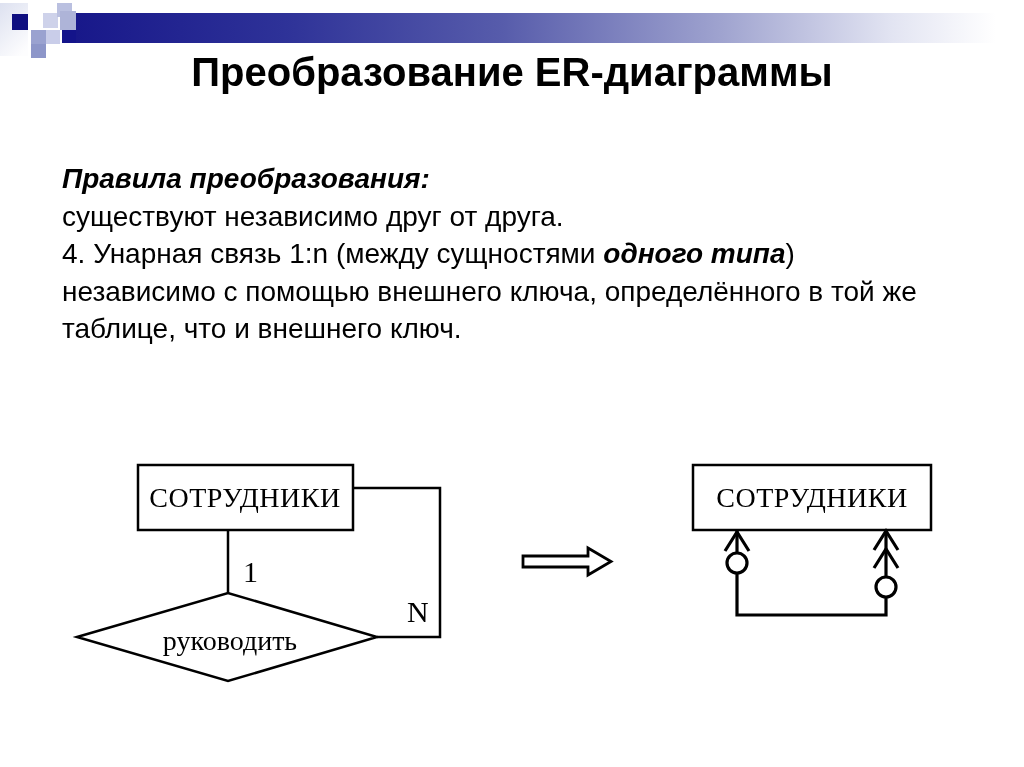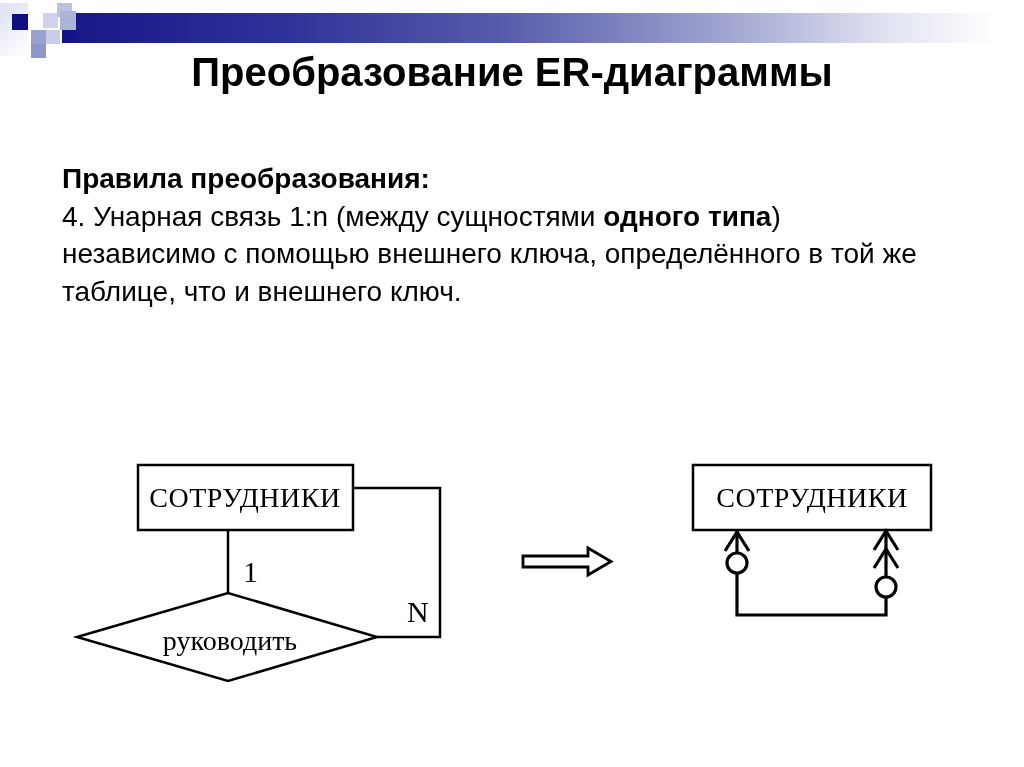--- a/index.html
+++ b/index.html
@@ -44,21 +44,21 @@
   }
   
   .rules {
     position: absolute;
     left: 62px; top: 160px; width: 900px;
     font-size: 28px;
     line-height: 37.5px;
     color: #000000;
   }
   .rules .line { white-space: nowrap; height: 37.5px; }
-  .rules .b { font-weight: bold; }
+  .rules .b { font-weight: bold; font-style: italic; }
   
   .diagram-svg {
     position: absolute;
     left: 0; top: 440px;
     width: 1024px; height: 300px;
   }
   .diagram-svg text {
     font-family: "Liberation Serif", serif;
     fill: #000000;
   }
@@ -87,20 +87,21 @@
     <div class="decor sq-lav-b"></div>
     <div class="decor sq-med-b"></div>
   </div>
 
   <div class="title">
     <div>Преобразование ER-диаграммы</div>
   </div>
 
   <div class="rules">
     <div class="line b">Правила преобразования:</div>
+    <div class="line">существуют независимо друг от друга.</div>
     <div class="line"><span>4. Унарная связь 1:n (между сущностями </span><span class="b">одного типа</span><span>)</span></div>
     <div class="line">независимо с помощью внешнего ключа, определённого в той же</div>
     <div class="line">таблице, что и внешнего ключ.</div>
   </div>
 
   <svg class="diagram-svg" viewBox="0 440 1024 300">
 
     <g>
 
       <polyline class="stroke w2" points="353,488 440,488 440,637 377,637"></polyline>

